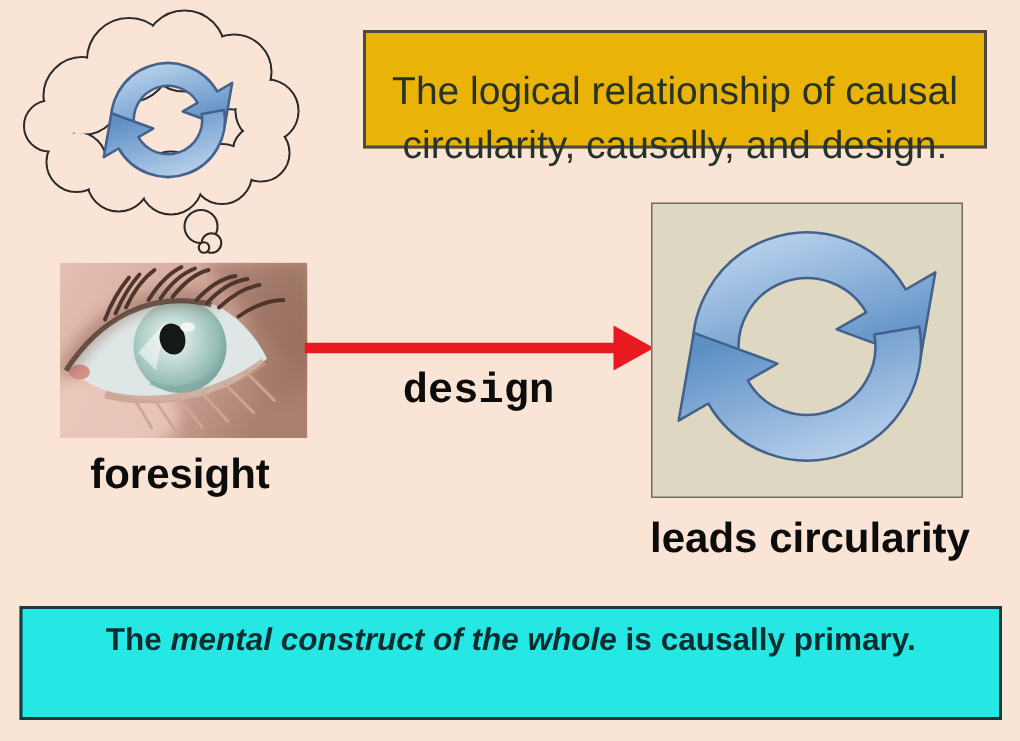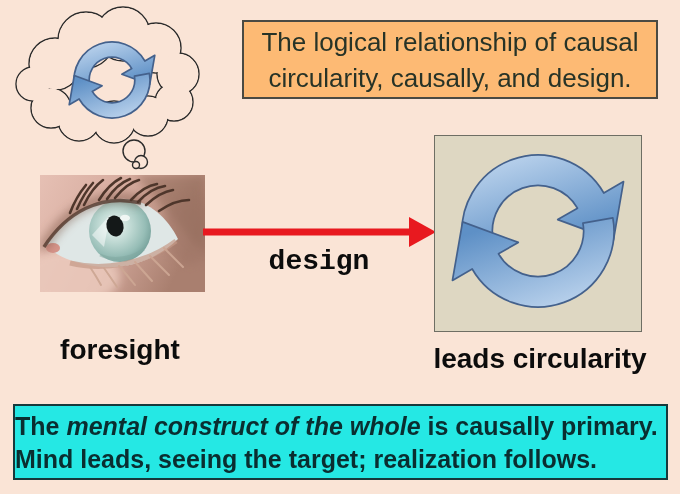--- a/index.html
+++ b/index.html
@@ -12,27 +12,27 @@
     font-family: "Liberation Sans", sans-serif;
   }
   .abs { position: absolute; }
 
   
   .cloud-svg { left: 8px; top: 4px; }
 
   
   .title-box {
     left: 242px; top: 20px; width: 416px; height: 79px;
-    background: #fdba74;
+    background: #eab308;
     border: 2px solid #4a4a43;
     text-align: center;
     color: #273327;
     font-size: 26px;
     line-height: 36px;
-    padding-top: 2px;
+    padding-top: 20px;
   }
 
   
   .eye-wrap { left: 40px; top: 175px; width: 165px; height: 117px; overflow: hidden; }
 
   
   .arrow-svg { left: 203px; top: 210px; }
 
   
   .tan-box {
@@ -43,32 +43,33 @@
   .tan-box svg { display: block; }
 
   
   .label {
     font-weight: bold;
     color: #0c0c0c;
     font-size: 28px;
     text-align: center;
     white-space: nowrap;
   }
-  .label-foresight { left: 20px; top: 300px; width: 200px; margin-top: 34px; }
+  .label-foresight { left: 20px; top: 300px; width: 200px; }
   .label-design    { left: 239px; top: 246px; width: 160px; font-family: Liberation Mono, monospace; }
   .label-causal    { left: 415px; top: 343px; width: 250px; }
 
   
   .bottom-box {
     left: 13px; top: 404px; width: 655px; height: 76px;
     background: #25e8e4;
     border: 2px solid #16393b;
+    text-align: center;
     color: #0a2e30;
     font-weight: bold;
-    font-size: 25px;
+    font-size: 21px;
     line-height: 33px;
     padding-top: 4px;
   }
   .bottom-box .it { font-style: italic; }
 </style>
 </head>
 <body>
 
 <div class="slide">
 
@@ -197,16 +198,15 @@
       <use href="#cyc" xlink:href="#cyc" transform="translate(103 95) scale(1.9)"></use>
     </svg>
   </div>
 
   <div class="abs label label-causal">leads circularity</div>
 
   <div class="abs bottom-box">
     <div>
       <span>The </span><span class="it">mental construct of the whole</span><span> is causally primary.</span>
     </div>
-    <div>Mind leads, seeing the target; realization follows.</div>
   </div>
 
 </div>
 
 </body></html>

